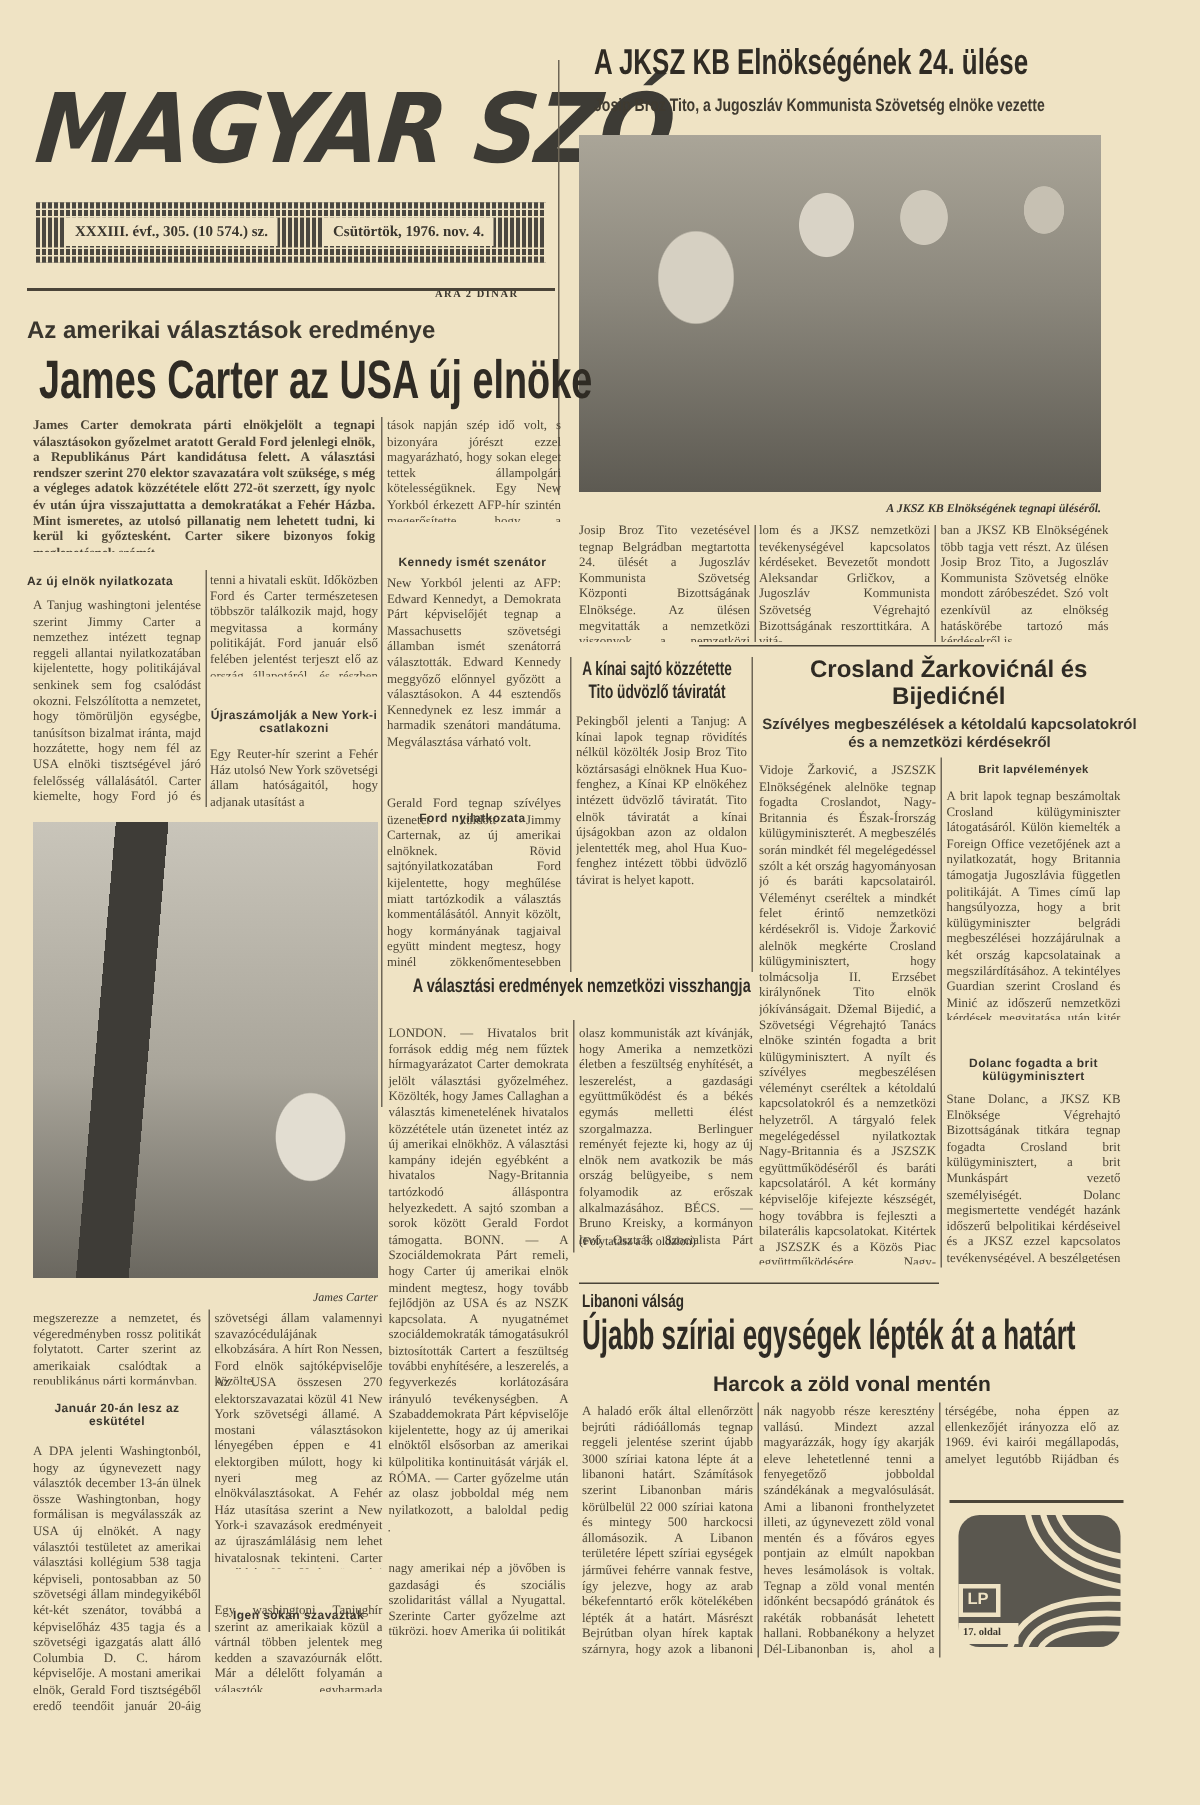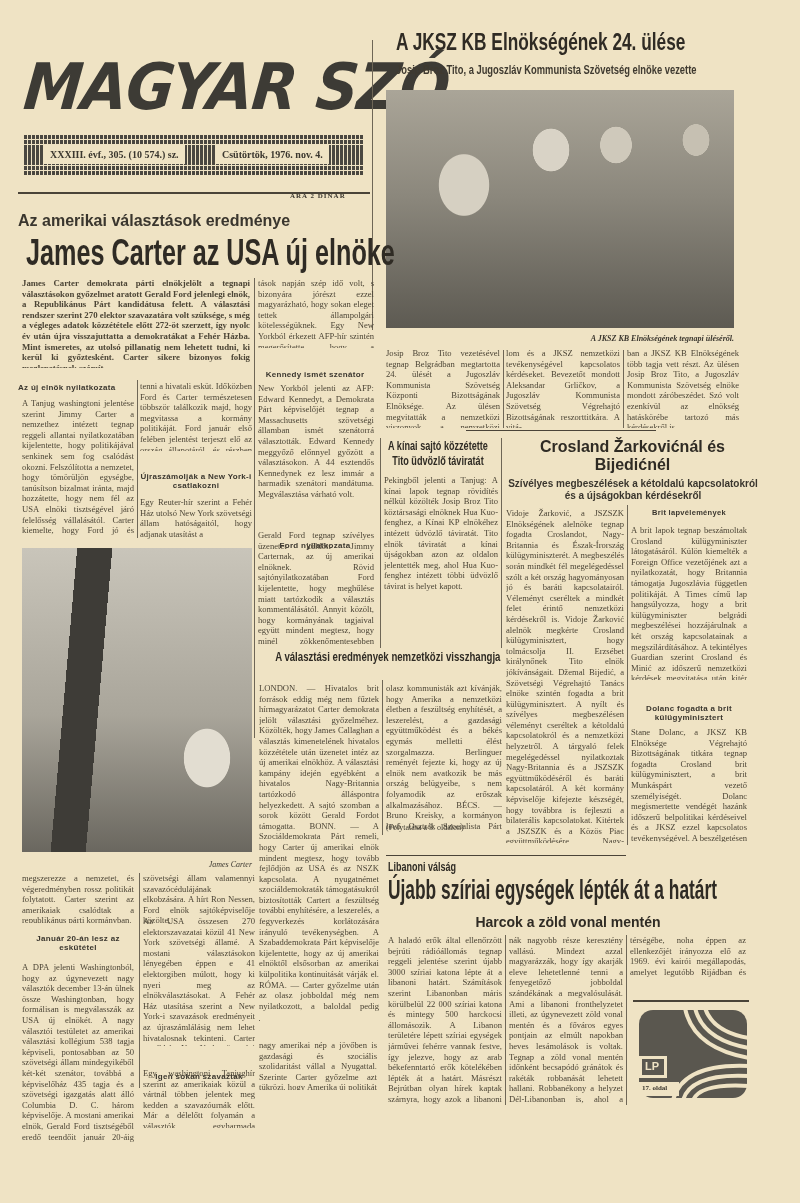--- a/index.html
+++ b/index.html
@@ -89,21 +89,21 @@
 <div class="abs txt" style="left:143px;top:916px;width:112px;height:130px;overflow:hidden;">Az USA összesen 270 elektorszavazatai közül 41 New York szövetségi államé. A mostani választásokon lényegében éppen e 41 elektorgiben múlott, hogy ki nyeri meg az elnökválasztásokat. A Fehér Ház utasítása szerint a New York-i szavazások eredményeit az újraszámlálásig nem lehet hivatalosnak tekinteni. Carter egyébként New York szövetségi államban az összes elektorszavazatot megszerezte.</div>
 <div class="abs sub" style="left:143px;top:1052px;width:112px;font-size:8px;margin-top:20px;">Igen sokan szavaztak</div>
 <div class="abs txt" style="left:143px;top:1068px;width:112px;height:60px;overflow:hidden;">Egy washingtoni Tanjughír szerint az amerikaiak közül a vártnál többen jelentek meg kedden a szavazóurnák előtt. Már a délelőtt folyamán a választók egyharmada leszavazott. Az országban egyébként a válasz-</div>
 
 <div class="rule-v" style="left:380px;top:438px;height:210px;"></div>
 <div class="abs cond" style="left:382px;top:438px;font-size:13px;line-height:15px;transform:scaleX(0.70);white-space:normal;width:160px;text-align:center;">A kínai sajtó közzétette Tito üdvözlő táviratát</div>
 <div class="abs txt" style="left:384px;top:475px;width:114px;height:150px;overflow:hidden;">Pekingből jelenti a Tanjug: A kínai lapok tegnap rövidítés nélkül közölték Josip Broz Tito köztársasági elnöknek Hua Kuo-fenghez, a Kínai KP elnökéhez intézett üdvözlő táviratát. Tito elnök táviratát a kínai újságokban azon az oldalon jelentették meg, ahol Hua Kuo-fenghez intézett többi üdvözlő távirat is helyet kapott.</div>
 <div class="rule-v" style="left:501px;top:438px;height:210px;"></div>
 
 <div class="abs" style="left:505px;top:438px;width:255px;text-align:center;font-family:'Liberation Sans',sans-serif;font-weight:bold;font-size:16px;line-height:18px;color:#2f2b24;">Crosland Žarkovićnál és Bijedićnél</div>
-<div class="abs" style="left:508px;top:478px;width:250px;text-align:center;font-family:'Liberation Sans',sans-serif;font-weight:bold;font-size:10px;line-height:12px;color:#3a362e;">Szívélyes megbeszélések a kétoldalú kapcsolatokról és a újságokban kérdésekről</div>
+<div class="abs" style="left:508px;top:478px;width:250px;text-align:center;font-family:'Liberation Sans',sans-serif;font-weight:bold;font-size:10px;line-height:12px;color:#3a362e;">Szívélyes megbeszélések a kétoldalú kapcsolatokról és a nemzetközi kérdésekről</div>
 <div class="abs txt" style="left:506px;top:508px;width:118px;height:335px;overflow:hidden;">Vidoje Žarković, a JSZSZK Elnökségének alelnöke tegnap fogadta Croslandot, Nagy-Britannia és Észak-Írország külügyminiszterét. A megbeszélés során mindkét fél megelégedéssel szólt a két ország hagyományosan jó és baráti kapcsolatairól. Véleményt cseréltek a mindkét felet érintő nemzetközi kérdésekről is. Vidoje Žarković alelnök megkérte Crosland külügyminisztert, hogy tolmácsolja II. Erzsébet királynőnek Tito elnök jókívánságait. Džemal Bijedić, a Szövetségi Végrehajtó Tanács elnöke szintén fogadta a brit külügyminisztert. A nyílt és szívélyes megbeszélésen véleményt cseréltek a kétoldalú kapcsolatokról és a nemzetközi helyzetről. A tárgyaló felek megelégedéssel nyilatkoztak Nagy-Britannia és a JSZSZK együttműködéséről és baráti kapcsolatáról. A két kormány képviselője kifejezte készségét, hogy továbbra is fejleszti a bilaterális kapcsolatokat. Kitértek a JSZSZK és a Közös Piac együttműködésére. Nagy-Britannia támogatja Jugoszlávia és az Európai Gazdasági Közösség közötti együttműködés bővítésére tett erőfeszítéseit.</div>
 <div class="rule-v" style="left:627px;top:505px;height:340px;"></div>
 <div class="abs sub" style="left:630px;top:508px;width:118px;font-size:7.5px;">Brit lapvélemények</div>
 <div class="abs txt" style="left:631px;top:525px;width:116px;height:155px;overflow:hidden;">A brit lapok tegnap beszámoltak Crosland külügyminiszter látogatásáról. Külön kiemelték a Foreign Office vezetőjének azt a nyilatkozatát, hogy Britannia támogatja Jugoszlávia független politikáját. A Times című lap hangsúlyozza, hogy a brit külügyminiszter belgrádi megbeszélései hozzájárulnak a két ország kapcsolatainak a megszilárdításához. A tekintélyes Guardian szerint Crosland és Minić az időszerű nemzetközi kérdések megvitatása után kitér Tito elnök azon javaslatára, hogy az ENSZ rendkívüli értekezleten vitassa meg a leszerelés kérdését.</div>
 <div class="abs sub" style="left:630px;top:704px;width:118px;font-size:8px;">Dolanc fogadta a brit külügyminisztert</div>
 <div class="abs txt" style="left:631px;top:727px;width:116px;height:115px;overflow:hidden;">Stane Dolanc, a JKSZ KB Elnöksége Végrehajtó Bizottságának titkára tegnap fogadta Crosland brit külügyminisztert, a brit Munkáspárt vezető személyiségét. Dolanc megismertette vendégét hazánk időszerű belpolitikai kérdéseivel és a JKSZ ezzel kapcsolatos tevékenységével. A beszélgetésen részt vett Dobrivoje Vidić, a JKSZ KB Elnöksége Végrehajtó Bizottságának tagja.</div>
 
 <div class="abs cond" style="left:262px;top:650px;font-size:13px;line-height:14px;transform:scaleX(0.74);white-space:normal;width:340px;text-align:center;">A választási eredmények nemzetközi visszhangja</div>
 <div class="abs txt" style="left:259px;top:683px;width:120px;height:330px;overflow:hidden;">LONDON. — Hivatalos brit források eddig még nem fűztek hírmagyarázatot Carter demokrata jelölt választási győzelméhez. Közölték, hogy James Callaghan a választás kimenetelének hivatalos közzététele után üzenetet intéz az új amerikai elnökhöz. A választási kampány idején egyébként a hivatalos Nagy-Britannia tartózkodó álláspontra helyezkedett. A sajtó szomban a sorok között Gerald Fordot támogatta. BONN. — A Szociáldemokrata Párt remeli, hogy Carter új amerikai elnök mindent megtesz, hogy tovább fejlődjön az USA és az NSZK kapcsolata. A nyugatnémet szociáldemokraták támogatásukról biztosították Cartert a feszültség további enyhítésére, a leszerelés, a fegyverkezés korlátozására irányuló tevékenységben. A Szabaddemokrata Párt képviselője kijelentette, hogy az új amerikai elnöktől elsősorban az amerikai külpolitika kontinuitását várják el. RÓMA. — Carter győzelme után az olasz jobboldal még nem nyilatkozott, a baloldal pedig elégedettségének adott hangot. A Kereszténydemokrata Párt titkára Zaccagnini reményét fejezte ki, hogy a</div>
 <div class="rule-v" style="left:382px;top:680px;height:155px;"></div>

